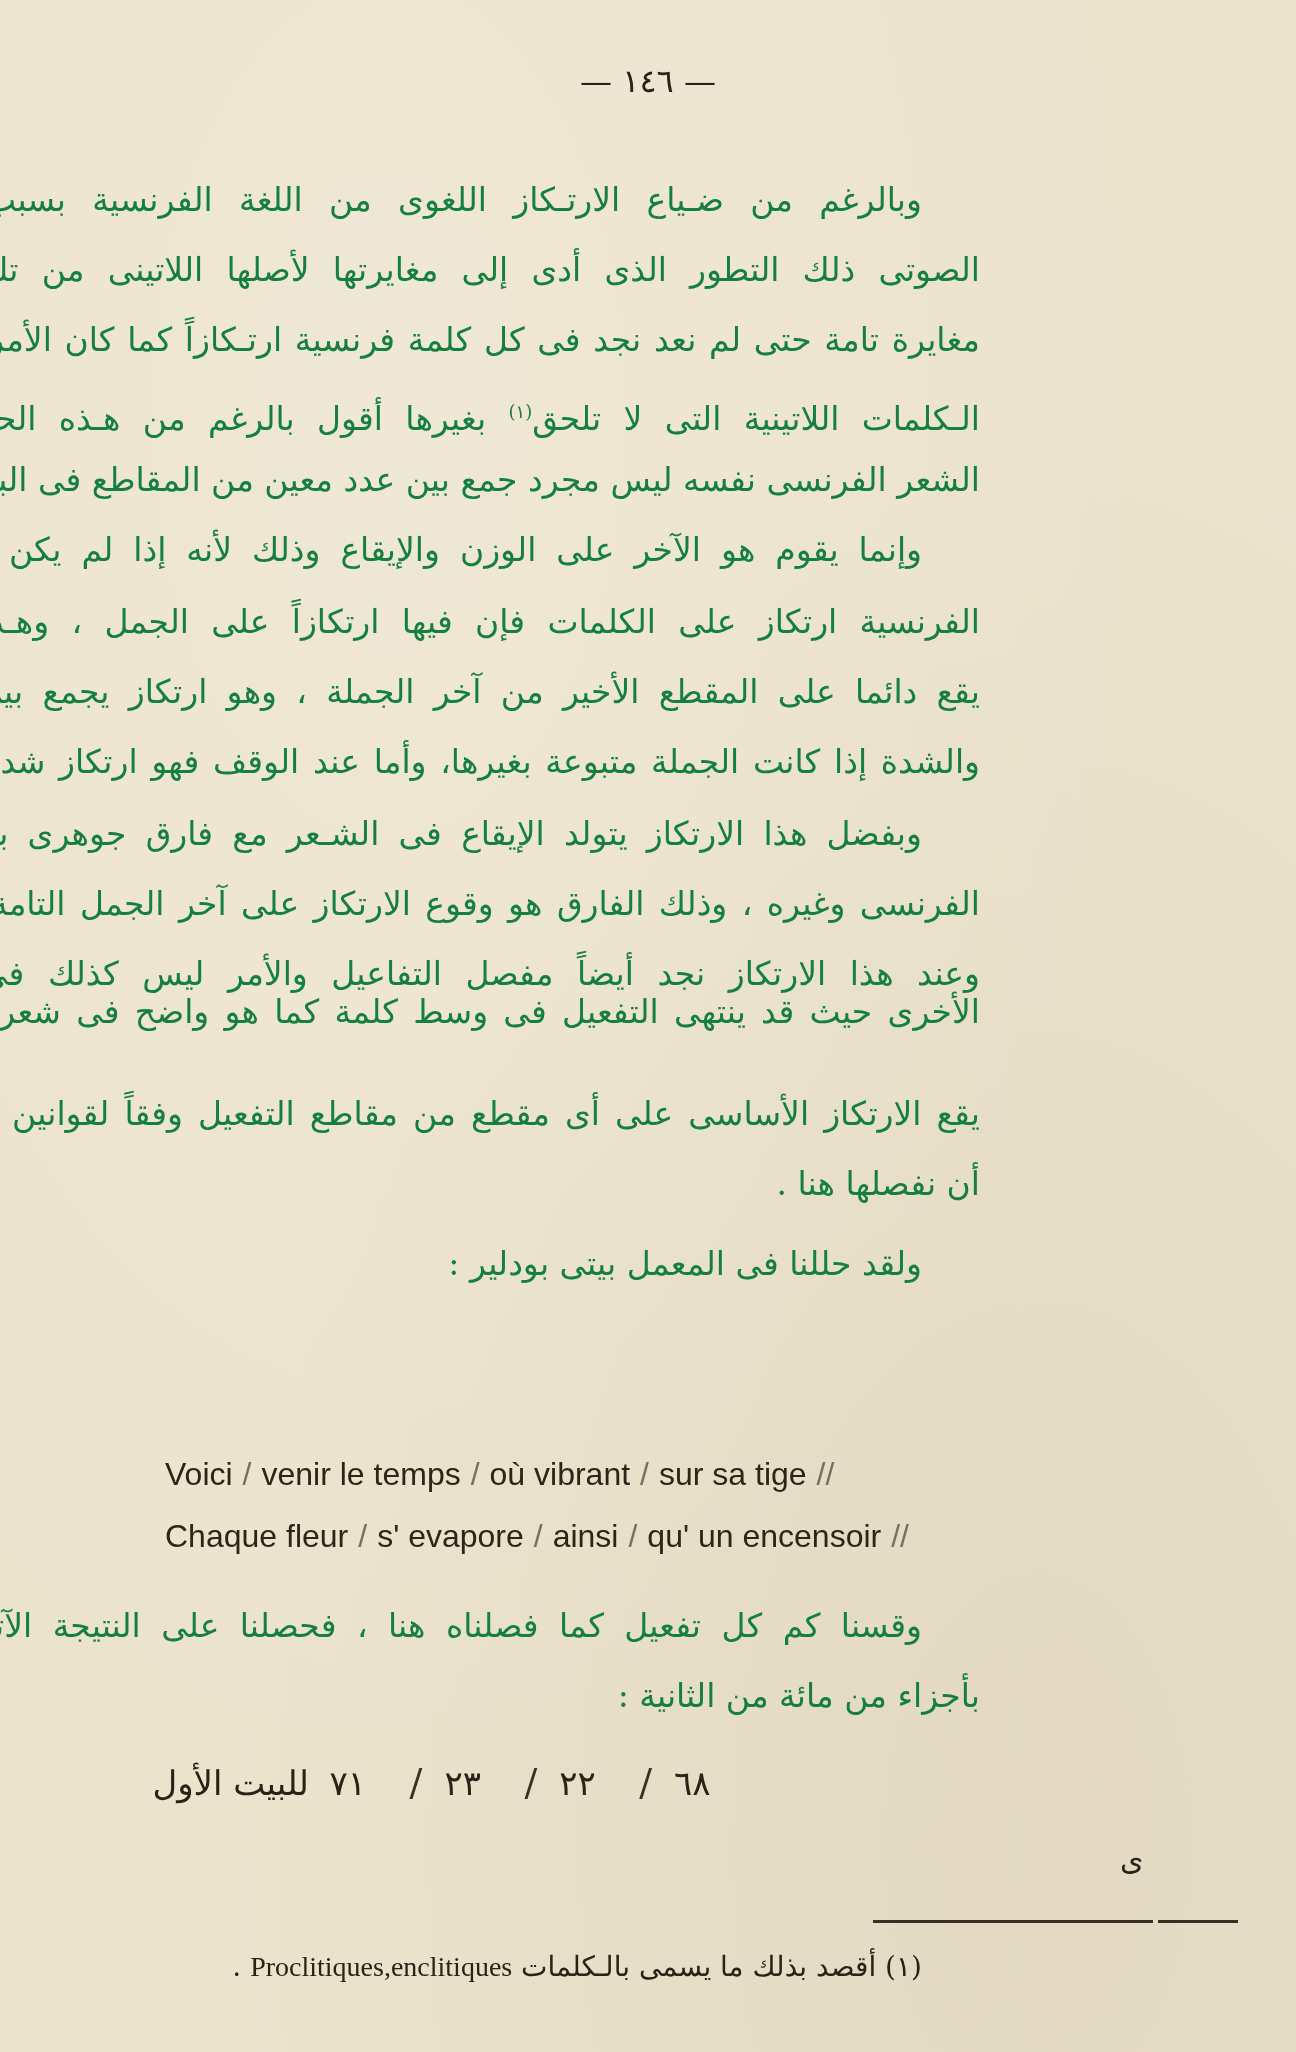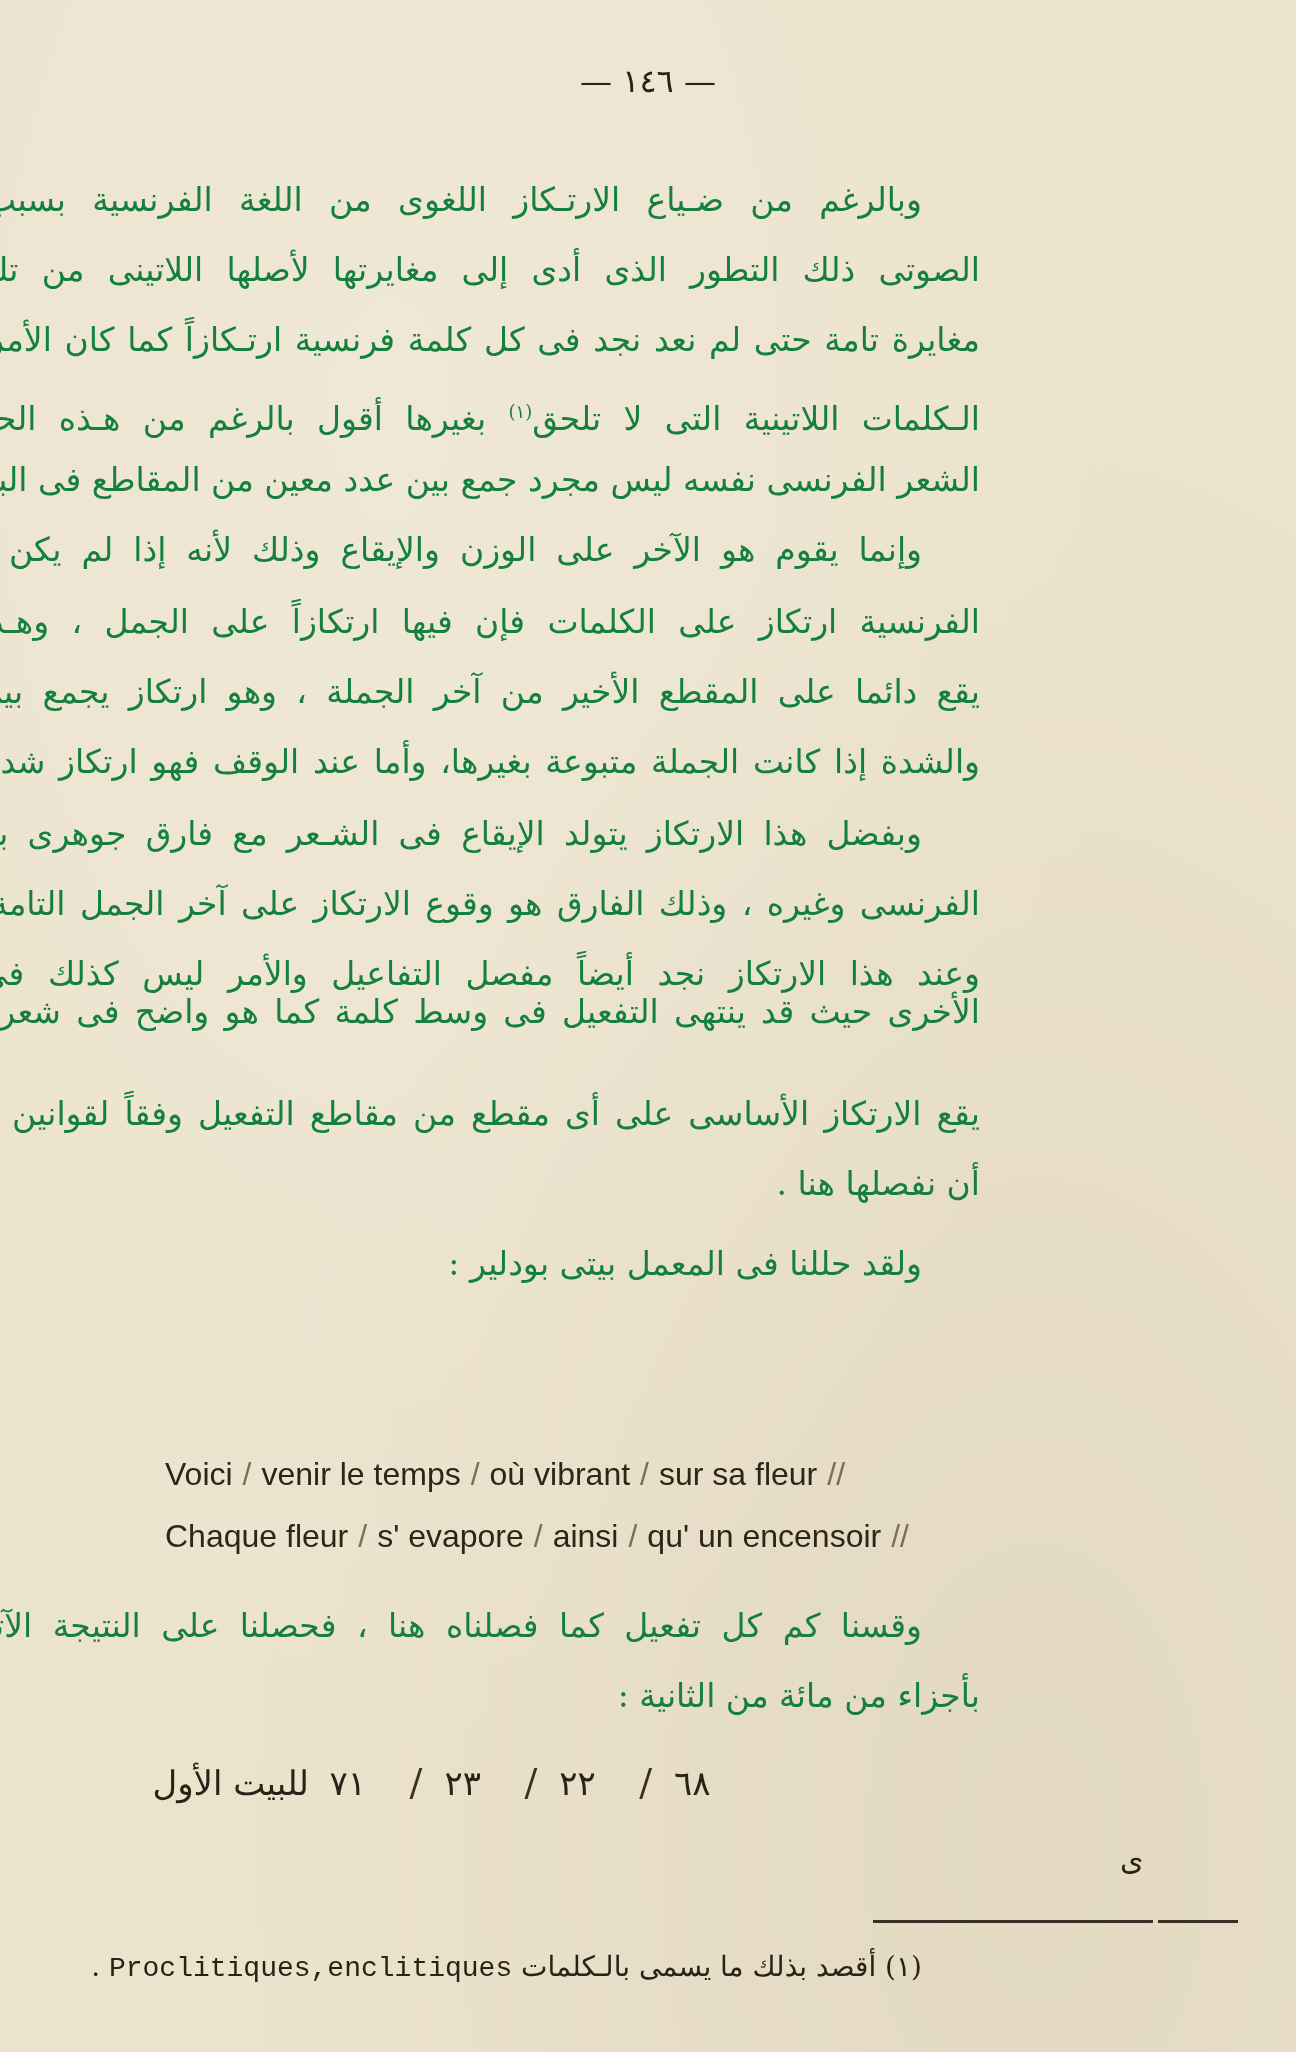--- a/index.html
+++ b/index.html
@@ -37,21 +37,21 @@
   .result-row .cell { display:inline-block; min-width:58px; text-align:left; }
   .result-row .slash { display:inline-block; padding:0 22px; font-size:38px; color:#3a2f22; }
   .result-row .label { padding-right:10px;text-align:right; }
   .marginal { position:absolute; left:1120px; top:1842px; font-size:30px; color:#2a2117; }
   .rule {
     position:absolute; height:3px; background:#3a2f22; top:1920px;
   }
   .footnote {
     position:absolute; top:1950px; right:150px; direction:rtl; font-size:28px; white-space:nowrap; color:#2a2117;
   }
-  .footnote .latin { font-family:Liberation Mono, monospace; direction:ltr; unicode-bidi:embed; }
+  .footnote .latin { font-family:Liberation Serif, serif; direction:ltr; unicode-bidi:embed; }
 </style>
 </head>
 <body>
 
 <div class="page">
 
   <div class="page-number">— ١٤٦ —</div>
 
   <div class="line indent" style="top:178px">وبالرغم من ضـياع الارتـكاز اللغوى من اللغة الفرنسية بسبب تطورها</div>
   <div class="line full" style="top:248px">الصوتى ذلك التطور الذى أدى إلى مغايرتها لأصلها اللاتينى من تلك الناحية</div>
@@ -70,21 +70,21 @@
   <div class="line indent" style="top:812px">وبفضل هذا الارتكاز يتولد الإيقاع فى الشـعر مع فارق جوهرى بين الشعر</div>
   <div class="line full" style="top:882px">الفرنسى وغيره ، وذلك الفارق هو وقوع الارتكاز على آخر الجمل التامة المعنى .</div>
   <div class="line full" style="top:952px">وعند هذا الارتكاز نجد أيضاً مفصل التفاعيل والأمر ليس كذلك فى الأشعار</div>
   <div class="line full" style="top:990px">الأخرى حيث قد ينتهى التفعيل فى وسط كلمة كما هو واضح فى شعرنا ، وحيث</div>
   <div class="line full" style="top:1092px">يقع الارتكاز الأساسى على أى مقطع من مقاطع التفعيل وفقاً لقوانين لا نستطيع</div>
   <div class="line full short" style="top:1162px">أن نفصلها هنا .</div>
 
   <div class="line indent short" style="top:1242px">ولقد حللنا فى المعمل بيتى بودلير :</div>
 
   <div class="verse" style="top:1456px">
-    <span>Voici</span><span class="sep">/</span><span>venir le temps</span><span class="sep">/</span><span>où vibrant</span><span class="sep">/</span><span>sur sa fleur</span><span class="sep">//</span>
+    <span>Voici</span><span class="sep">/</span><span>venir le temps</span><span class="sep">/</span><span>où vibrant</span><span class="sep">/</span><span>sur sa tige</span><span class="sep">//</span>
   </div>
   <div class="verse" style="top:1518px">
     <span>Chaque fleur</span><span class="sep">/</span><span>s' evapore</span><span class="sep">/</span><span>ainsi</span><span class="sep">/</span><span>qu' un encensoir</span><span class="sep">//</span>
   </div>
 
   <div class="line indent" style="top:1604px">وقسنا كم كل تفعيل كما فصلناه هنا ، فحصلنا على النتيجة الآتية مقدرة</div>
   <div class="line full short" style="top:1674px">بأجزاء من مائة من الثانية :</div>
 
   <div class="result-row" style="top:1760px; right:340px;">
     <span class="cell">٦٨</span><span class="slash">/</span><span class="cell">٢٢</span><span class="slash">/</span><span class="cell">٢٣</span><span class="slash">/</span><span class="cell">٧١</span>

